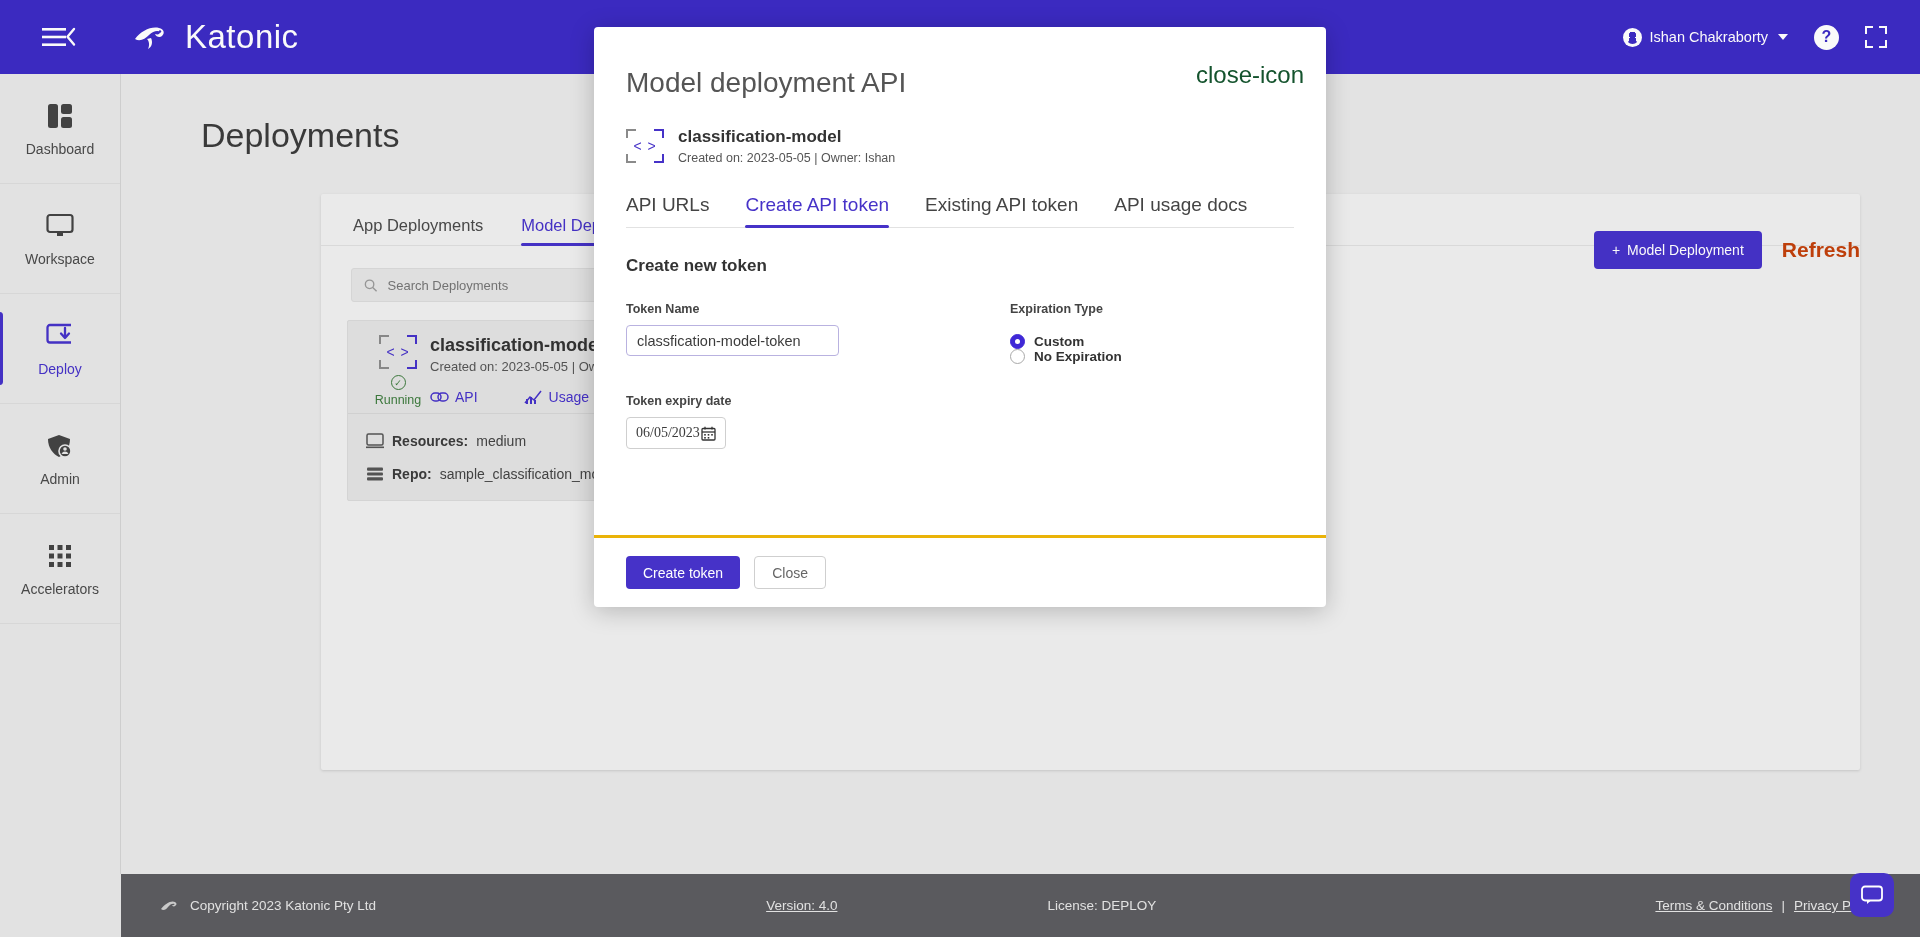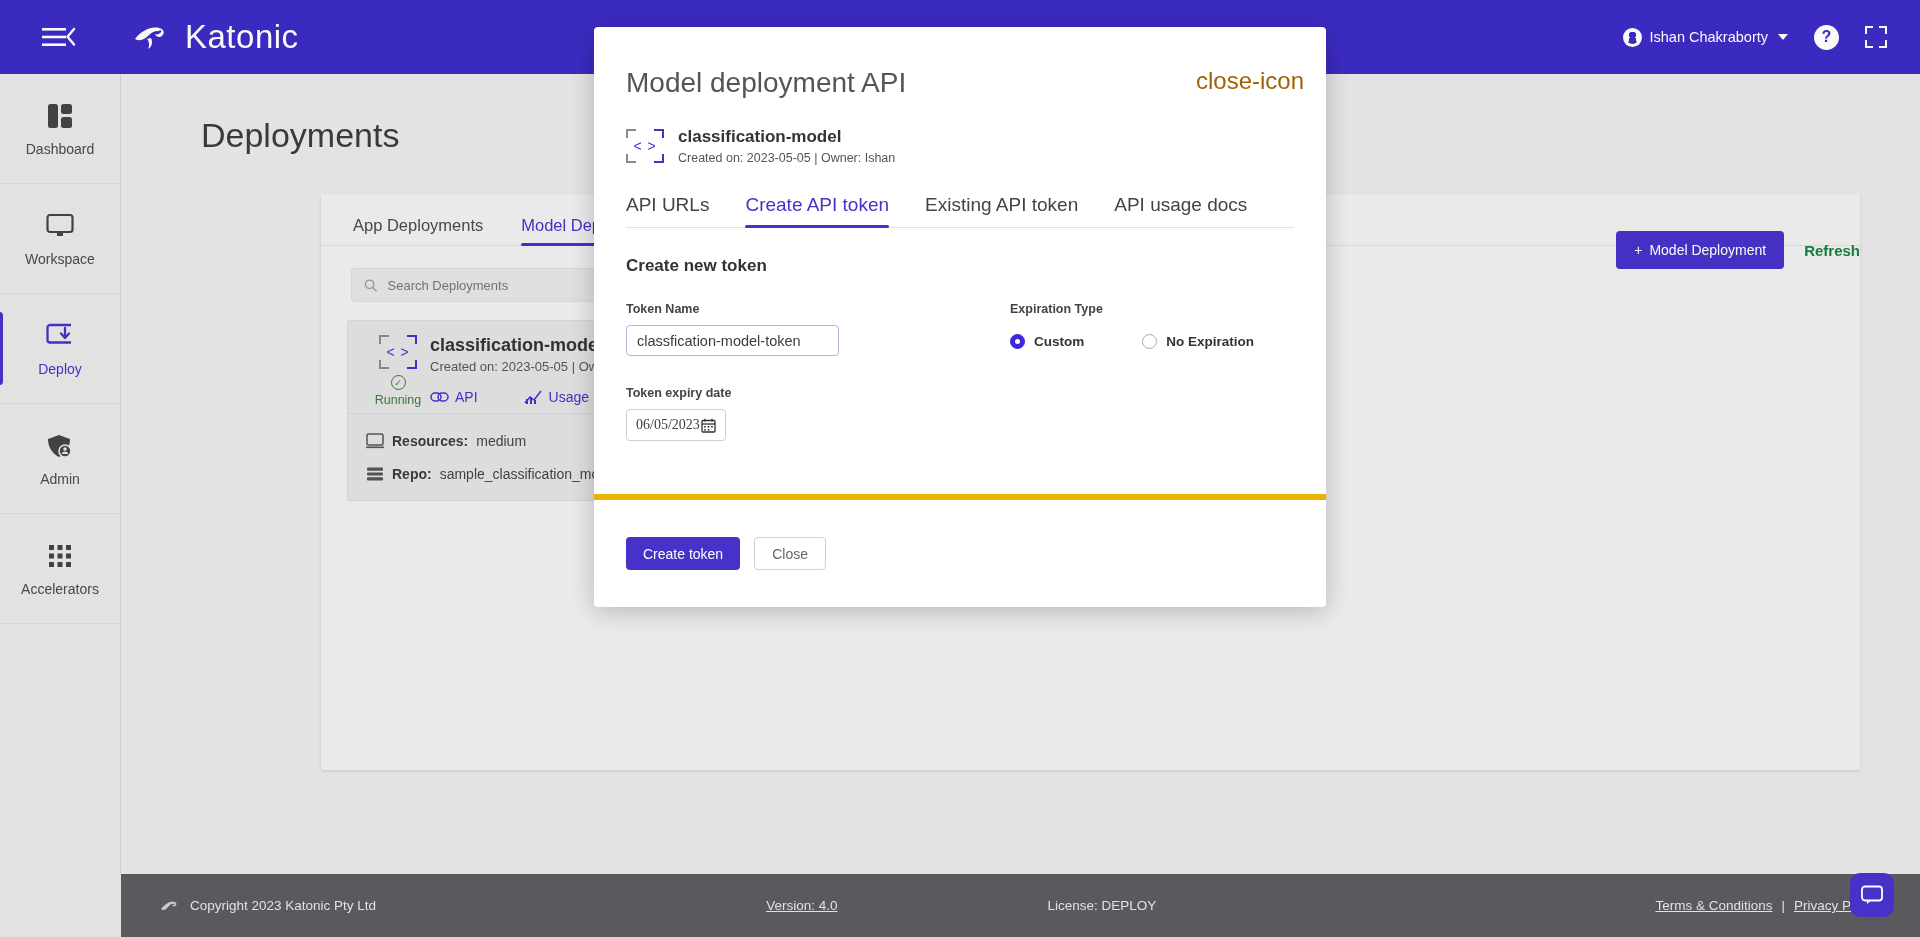--- a/index.html
+++ b/index.html
@@ -108,21 +108,21 @@
   .meta-row{ display:flex; align-items:center; height:33px; font-size:14px; color:#3c3c3c; }
   .meta-cell{ display:flex; align-items:center; gap:8px; }
   .meta-cell:first-child{ width:260px; }
   .meta-label{ font-weight:bold; }
   .meta-val{ color:#444; }
   .btn-primary{
     background:#4632c8; color:#fff; border:none; border-radius:4px; height:38px;
     padding:0 18px; font-size:14px; cursor:pointer; display:flex; align-items:center; gap:7px;
     font-family:"Liberation Sans", sans-serif;
   }
-  .link-btn{ color:#15803d; font-size:15px; font-weight:bold; cursor:pointer; }
+  .link-btn{ color:#c2410c; font-size:21px; font-weight:bold; cursor:pointer; }
   .top-actions{ position:absolute; right:60px; top:157px; display:flex; align-items:center; gap:20px; z-index:5; }
 
   
   .footer{
     position:absolute; left:121px; right:0; bottom:0; height:63px; background:#5c5c60;
     display:flex; align-items:center; color:#e6e6e6; font-size:13.5px; z-index:20;
   }
   .footer .f1{ margin-left:38px; display:flex; align-items:center; gap:9px;}
   .footer .f2{ margin-left:390px;text-decoration:underline; }
   .footer .f3{ margin-left:210px; }
@@ -131,54 +131,54 @@
   .footer-left-block{ position:absolute; left:0; bottom:0; width:121px; height:63px; background:#e7e7e7; z-index:19;}
 
   
   .overlay{ position:absolute; inset:0; background:rgba(0,0,0,0.02); z-index:40; }
   .modal{
     position:absolute; left:594px; top:27px; width:732px; height:580px;
     background:#fff; border-radius:4px; box-shadow:0 4px 24px rgba(0,0,0,.22); z-index:50;
     display:flex; flex-direction:column;
   }
   .modal-close{
-    position:absolute; right:22px; top:42px; font-size:24px; color:#a16207; cursor:pointer; line-height:1;
+    position:absolute; right:22px; top:36px; font-size:24px; color:#14532d; cursor:pointer; line-height:1;
   }
   .modal-title{ font-size:28px; color:#555; font-weight:400; padding:40px 0 0 32px; }
   .modal-model{ display:flex; align-items:center; gap:14px; padding:28px 0 0 32px; }
   .modal-model-name{ font-size:17px; font-weight:bold; color:#333; }
   .modal-model-sub{ font-size:12.5px; color:#555; margin-top:4px; }
   .modal-tabs{ display:flex; gap:36px; margin:29px 32px 0 32px; border-bottom:1px solid #e2e2e2; }
   .mtab{ font-size:19px; color:#444; padding-bottom:11px; cursor:pointer; position:relative; }
   .mtab.active{ color:#4632c8; }
   .mtab.active::after{ content:""; position:absolute; left:0; right:0; bottom:-1px; height:3px; background:#4632c8; border-radius:2px;}
   .modal-body{ flex:1; padding:28px 32px 0 32px; }
   .section-title{ font-size:17px; font-weight:bold; color:#333; }
   .form-grid{ display:flex; margin-top:26px; }
   .form-col-left{ width:300px; }
   .form-col-right{ margin-left:84px; }
   .field-label{ font-size:12.5px; font-weight:bold; color:#444; }
   .text-input{
     margin-top:9px; width:213px; height:31px; border:1px solid #b9b2e0; border-radius:4px;
     padding:0 10px; font-size:14.5px; color:#3c3c3c; outline:none;
     font-family:"Liberation Sans", sans-serif; background:#fff;
   }
-  .radio-row{ display:flex; gap:58px; margin-top:18px; }
+  .radio-row{ display:flex; margin-top:18px;flex-direction:column; }
   .radio-item{ display:flex; align-items:center; gap:9px; cursor:pointer; font-size:13.5px; color:#333; font-weight:bold;}
   .radio-dot{ width:15px;height:15px;border-radius:50%;border:1.5px solid #a9a9a9; display:flex;align-items:center;justify-content:center;}
   .radio-dot.on{ border-color:#3f28d6; background:#3f28d6; }
   .radio-dot.on::after{ content:""; width:5px;height:5px;border-radius:50%;background:#fff; }
   .date-block{ margin-top:30px; }
   .date-input{
     margin-top:9px; width:100px; height:32px; border:1px solid #cfcfcf; border-radius:4px;
     display:flex; align-items:center; justify-content:space-between; padding:0 9px; cursor:pointer;font-family:Liberation Serif, serif;
   }
   .date-val{ font-size:14px; color:#3c3c3c; }
   .modal-footer{
-    border-top:6px solid #eab308; height:113px; display:flex; align-items:center; gap:14px; padding-left:32px;
+    border-top:3px solid #eab308; height:72px; display:flex; align-items:center; gap:14px; padding-left:32px;
   }
   .btn-create{
     background:#4632c8; color:#fff; border:none; border-radius:4px; height:33px; padding:0 17px;
     font-size:14px; cursor:pointer; font-family:"Liberation Sans", sans-serif;
   }
   .btn-close{
     background:#fff; color:#666; border:1px solid #cfcfcf; border-radius:4px; height:33px; padding:0 17px;
     font-size:14px; cursor:pointer; font-family:"Liberation Sans", sans-serif;
   }
   

